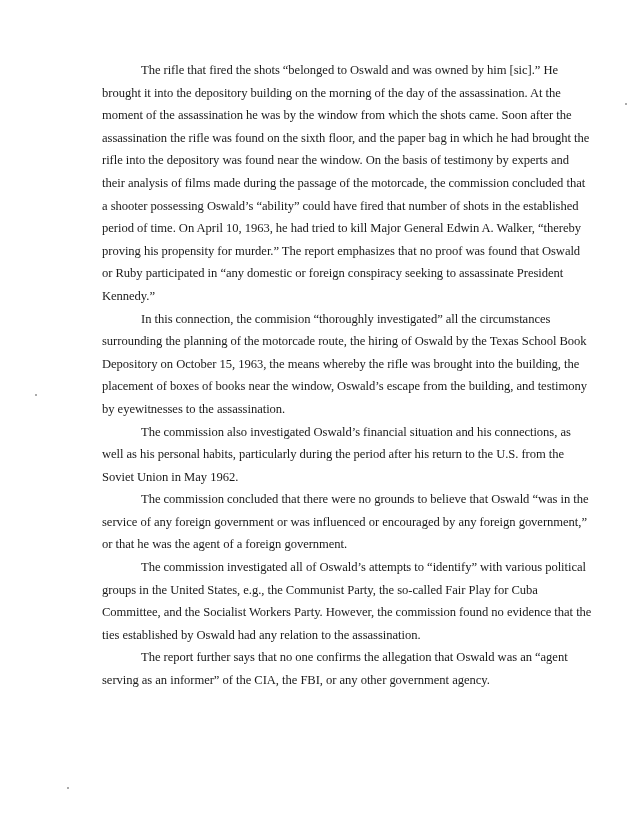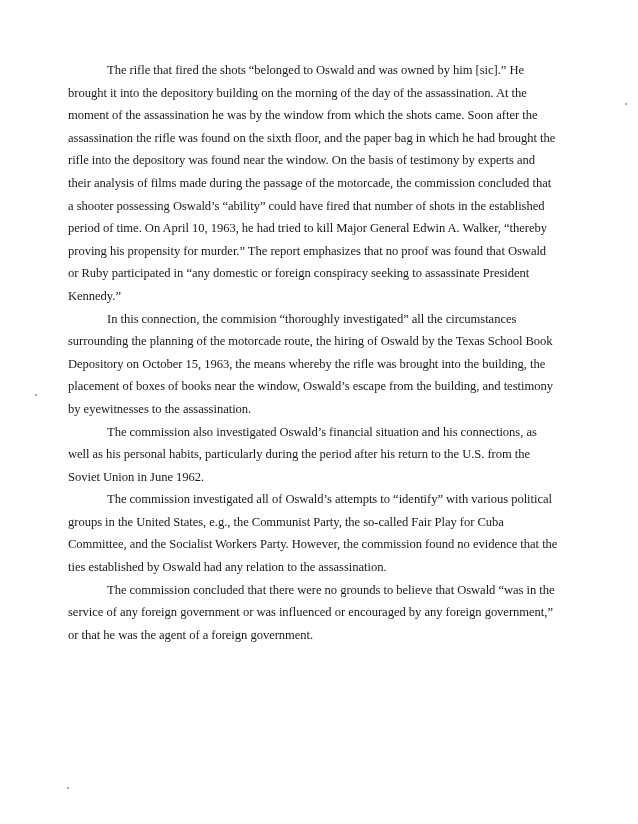--- a/index.html
+++ b/index.html
@@ -8,21 +8,21 @@
       background: #ffffff;
     }
     body {
       width: 638px;
       height: 824px;
       position: relative;
       overflow: hidden;
     }
     .page {
       position: absolute;
-      left: 68px;
+      left: 102px;
       top: 59px;
       width: 490px;
       font-family: "Liberation Serif", "DejaVu Serif", serif;
       font-size: 12.6px;
       line-height: 22.6px;
       color: #1a1a1a;
       letter-spacing: -0.05px;
     }
     .para {
       margin: 0;
@@ -36,20 +36,21 @@
       background: #9a9a9a;
       border-radius: 50%;
     }
   </style>
 </head>
 <body>
 
 <div class="page">
   <p class="para">The rifle that fired the shots “belonged to Oswald and was owned by him [sic].”  He brought it into the depository building on the morning of the day of the assassination.  At the moment of the assassination he was by the window from which the shots came.  Soon after the assassination the rifle was found on the sixth floor, and the paper bag in which he had brought the rifle into the depository was found near the window.  On the basis of testimony by experts and their analysis of films made during the passage of the motorcade, the commission concluded that a shooter possessing Oswald’s “ability” could have fired that number of shots in the established period of time.  On April 10, 1963, he had tried to kill Major General Edwin A. Walker, “thereby proving his propensity for murder.”  The report emphasizes that no proof was found that Oswald or Ruby participated in “any domestic or foreign conspiracy seeking to assassinate President Kennedy.”</p>
   <p class="para">In this connection, the commision “thoroughly investigated” all the circumstances surrounding the planning of the motorcade route, the hiring of Oswald by the Texas School Book Depository on October 15, 1963, the means whereby the rifle was brought into the building, the placement of boxes of books near the window, Oswald’s escape from the building, and testimony by eyewitnesses to the assassination.</p>
-  <p class="para">The commission also investigated Oswald’s financial situation and his connections, as well as his personal habits, particularly during the period after his return to the U.S. from the Soviet Union in June 1962.</p>
+  <p class="para">The commission also investigated Oswald’s financial situation and his connections, as well as his personal habits, particularly during the period after his return to the U.S. from the Soviet Union in May 1962.</p>
+  <p class="para">The commission concluded that there were no grounds to believe that Oswald “was in the service of any foreign government or was influenced or encouraged by any foreign government,” or that he was the agent of a foreign government.</p>
   <p class="para">The commission investigated all of Oswald’s attempts to “identify” with various political groups in the United States, e.g., the Communist Party, the so-called Fair Play for Cuba Committee, and the Socialist Workers Party.  However, the commission found no evidence that the ties established by Oswald had any relation to the assassination.</p>
-  <p class="para">The commission concluded that there were no grounds to believe that Oswald “was in the service of any foreign government or was influenced or encouraged by any foreign government,” or that he was the agent of a foreign government.</p>
+  <p class="para">The report further says that no one confirms the allegation that Oswald was an “agent serving as an informer” of the CIA, the FBI, or any other government agency.</p>
 </div>
 
 <div class="speck" style="left:625px; top:103px;"></div>
 <div class="speck" style="left:35px; top:394px;"></div>
 <div class="speck" style="left:67px; top:787px;"></div>
 
 </body></html>

